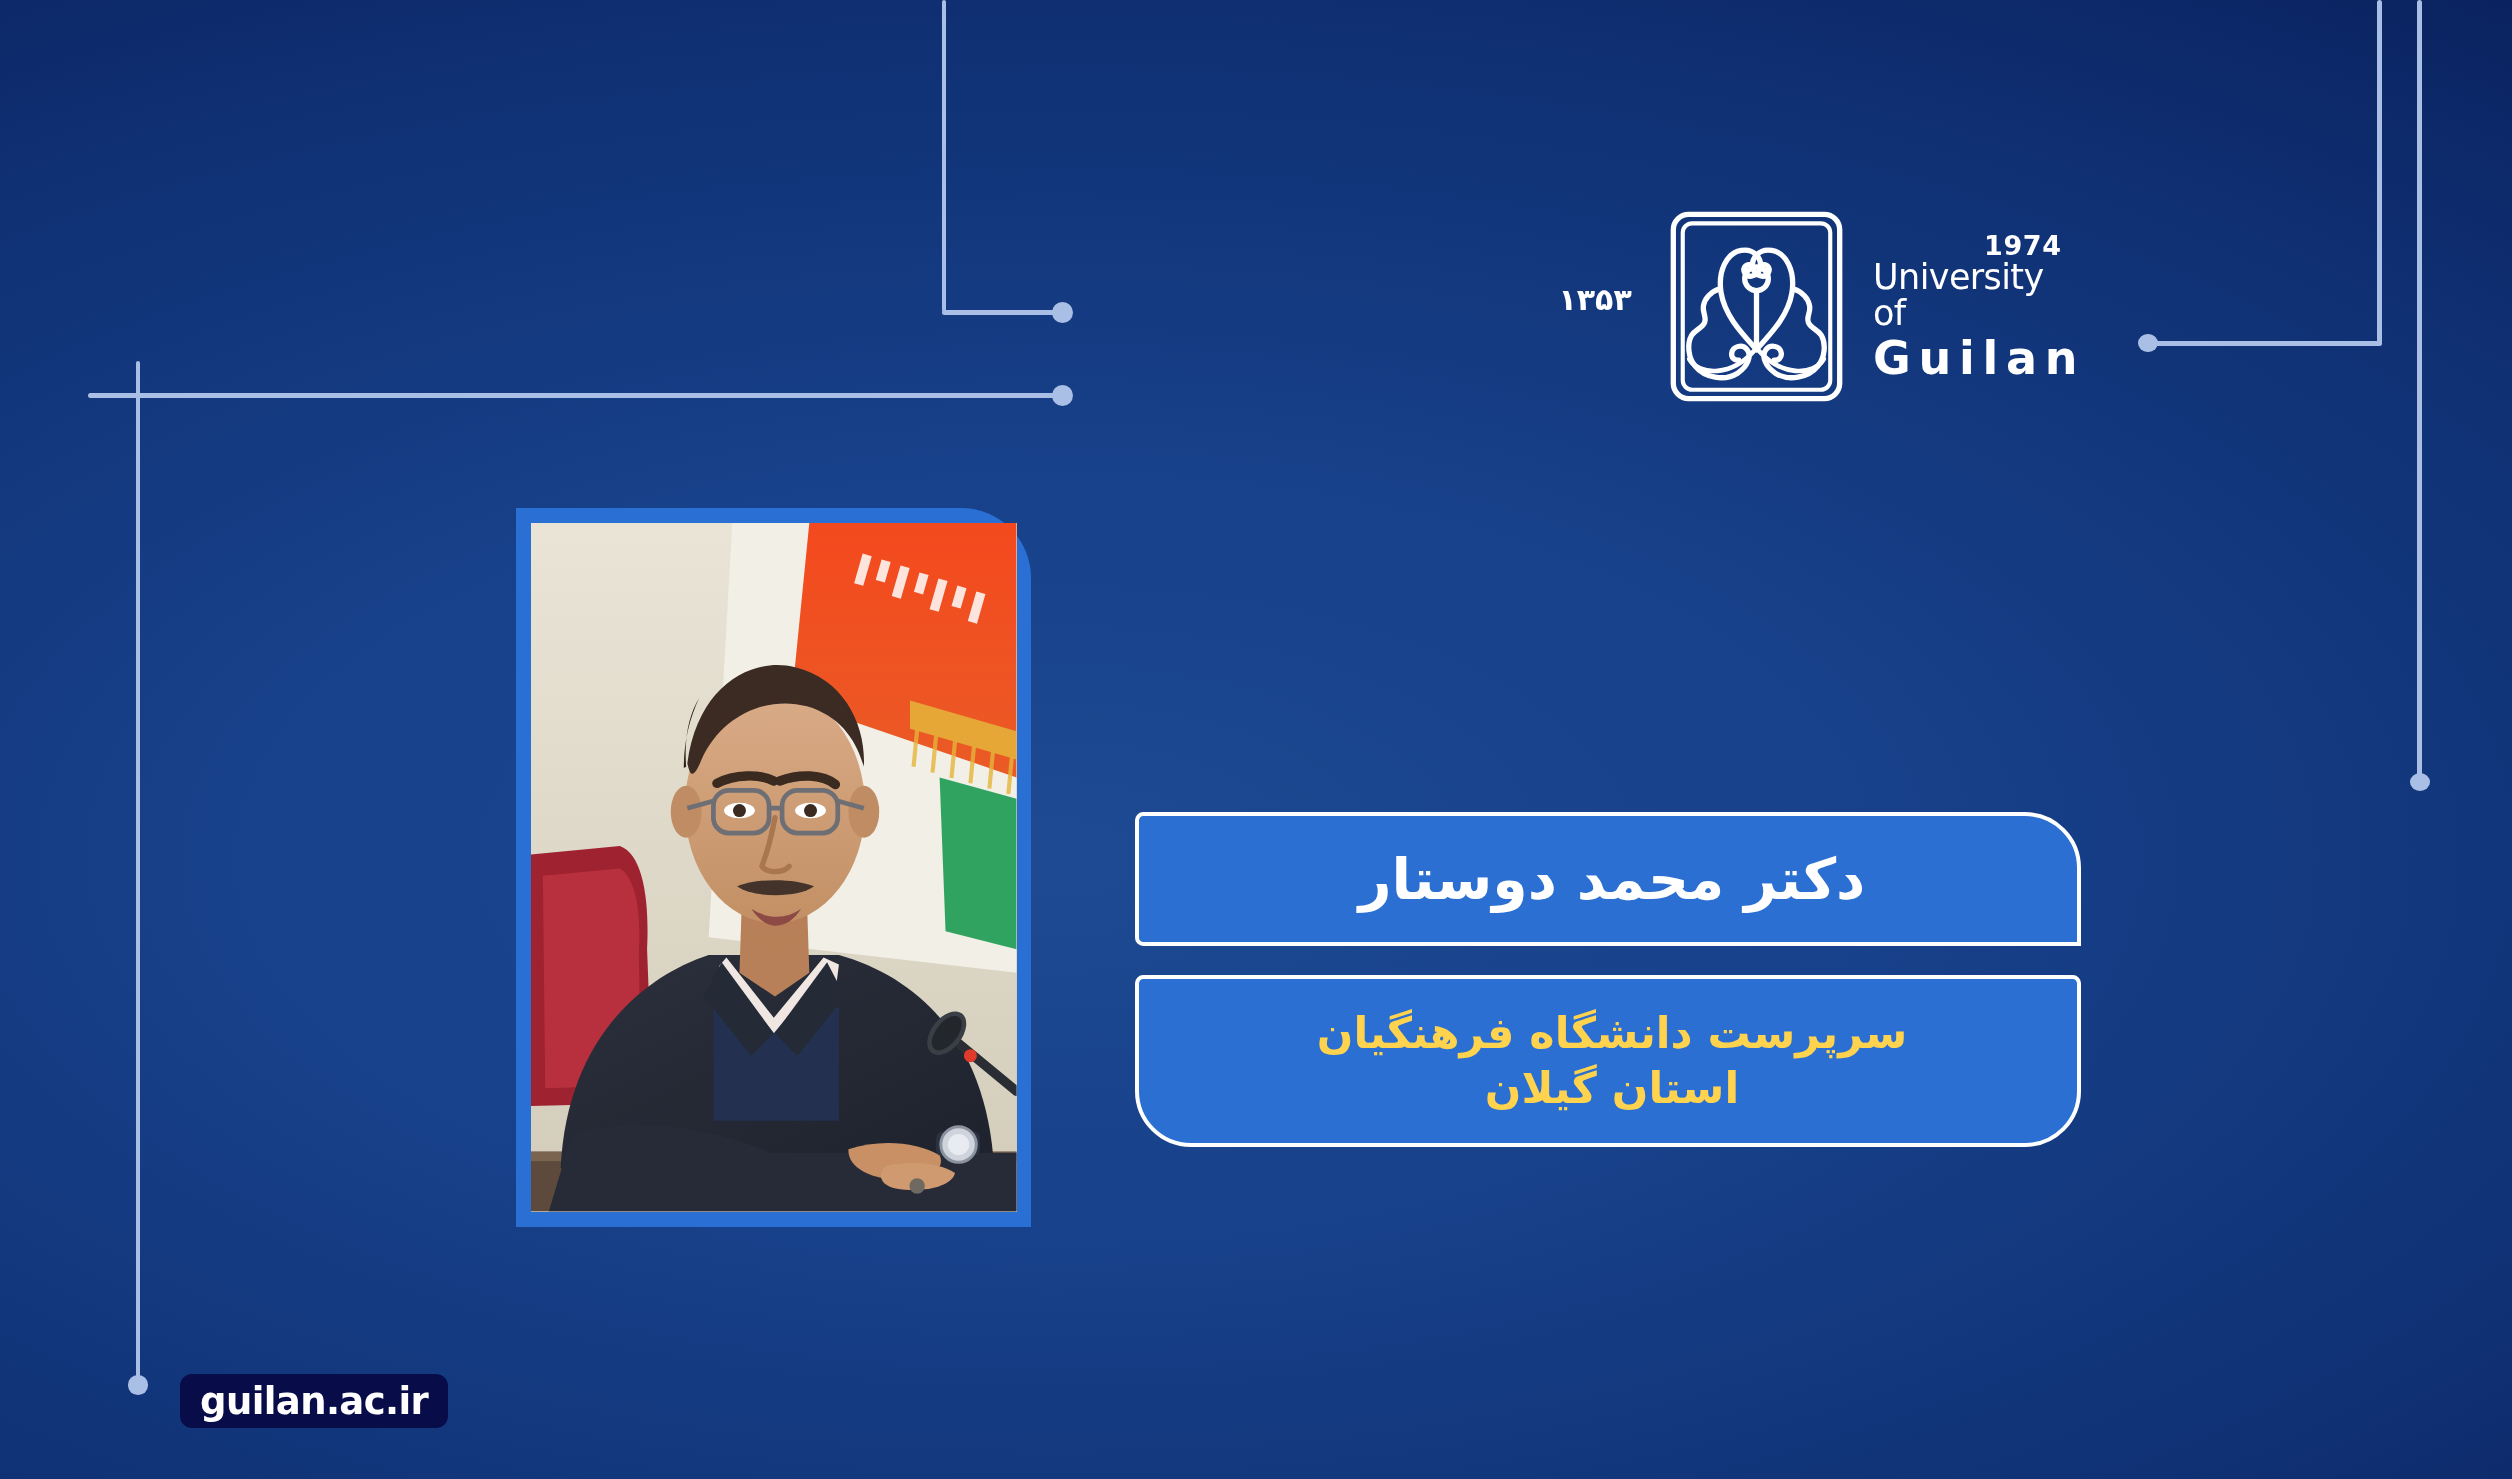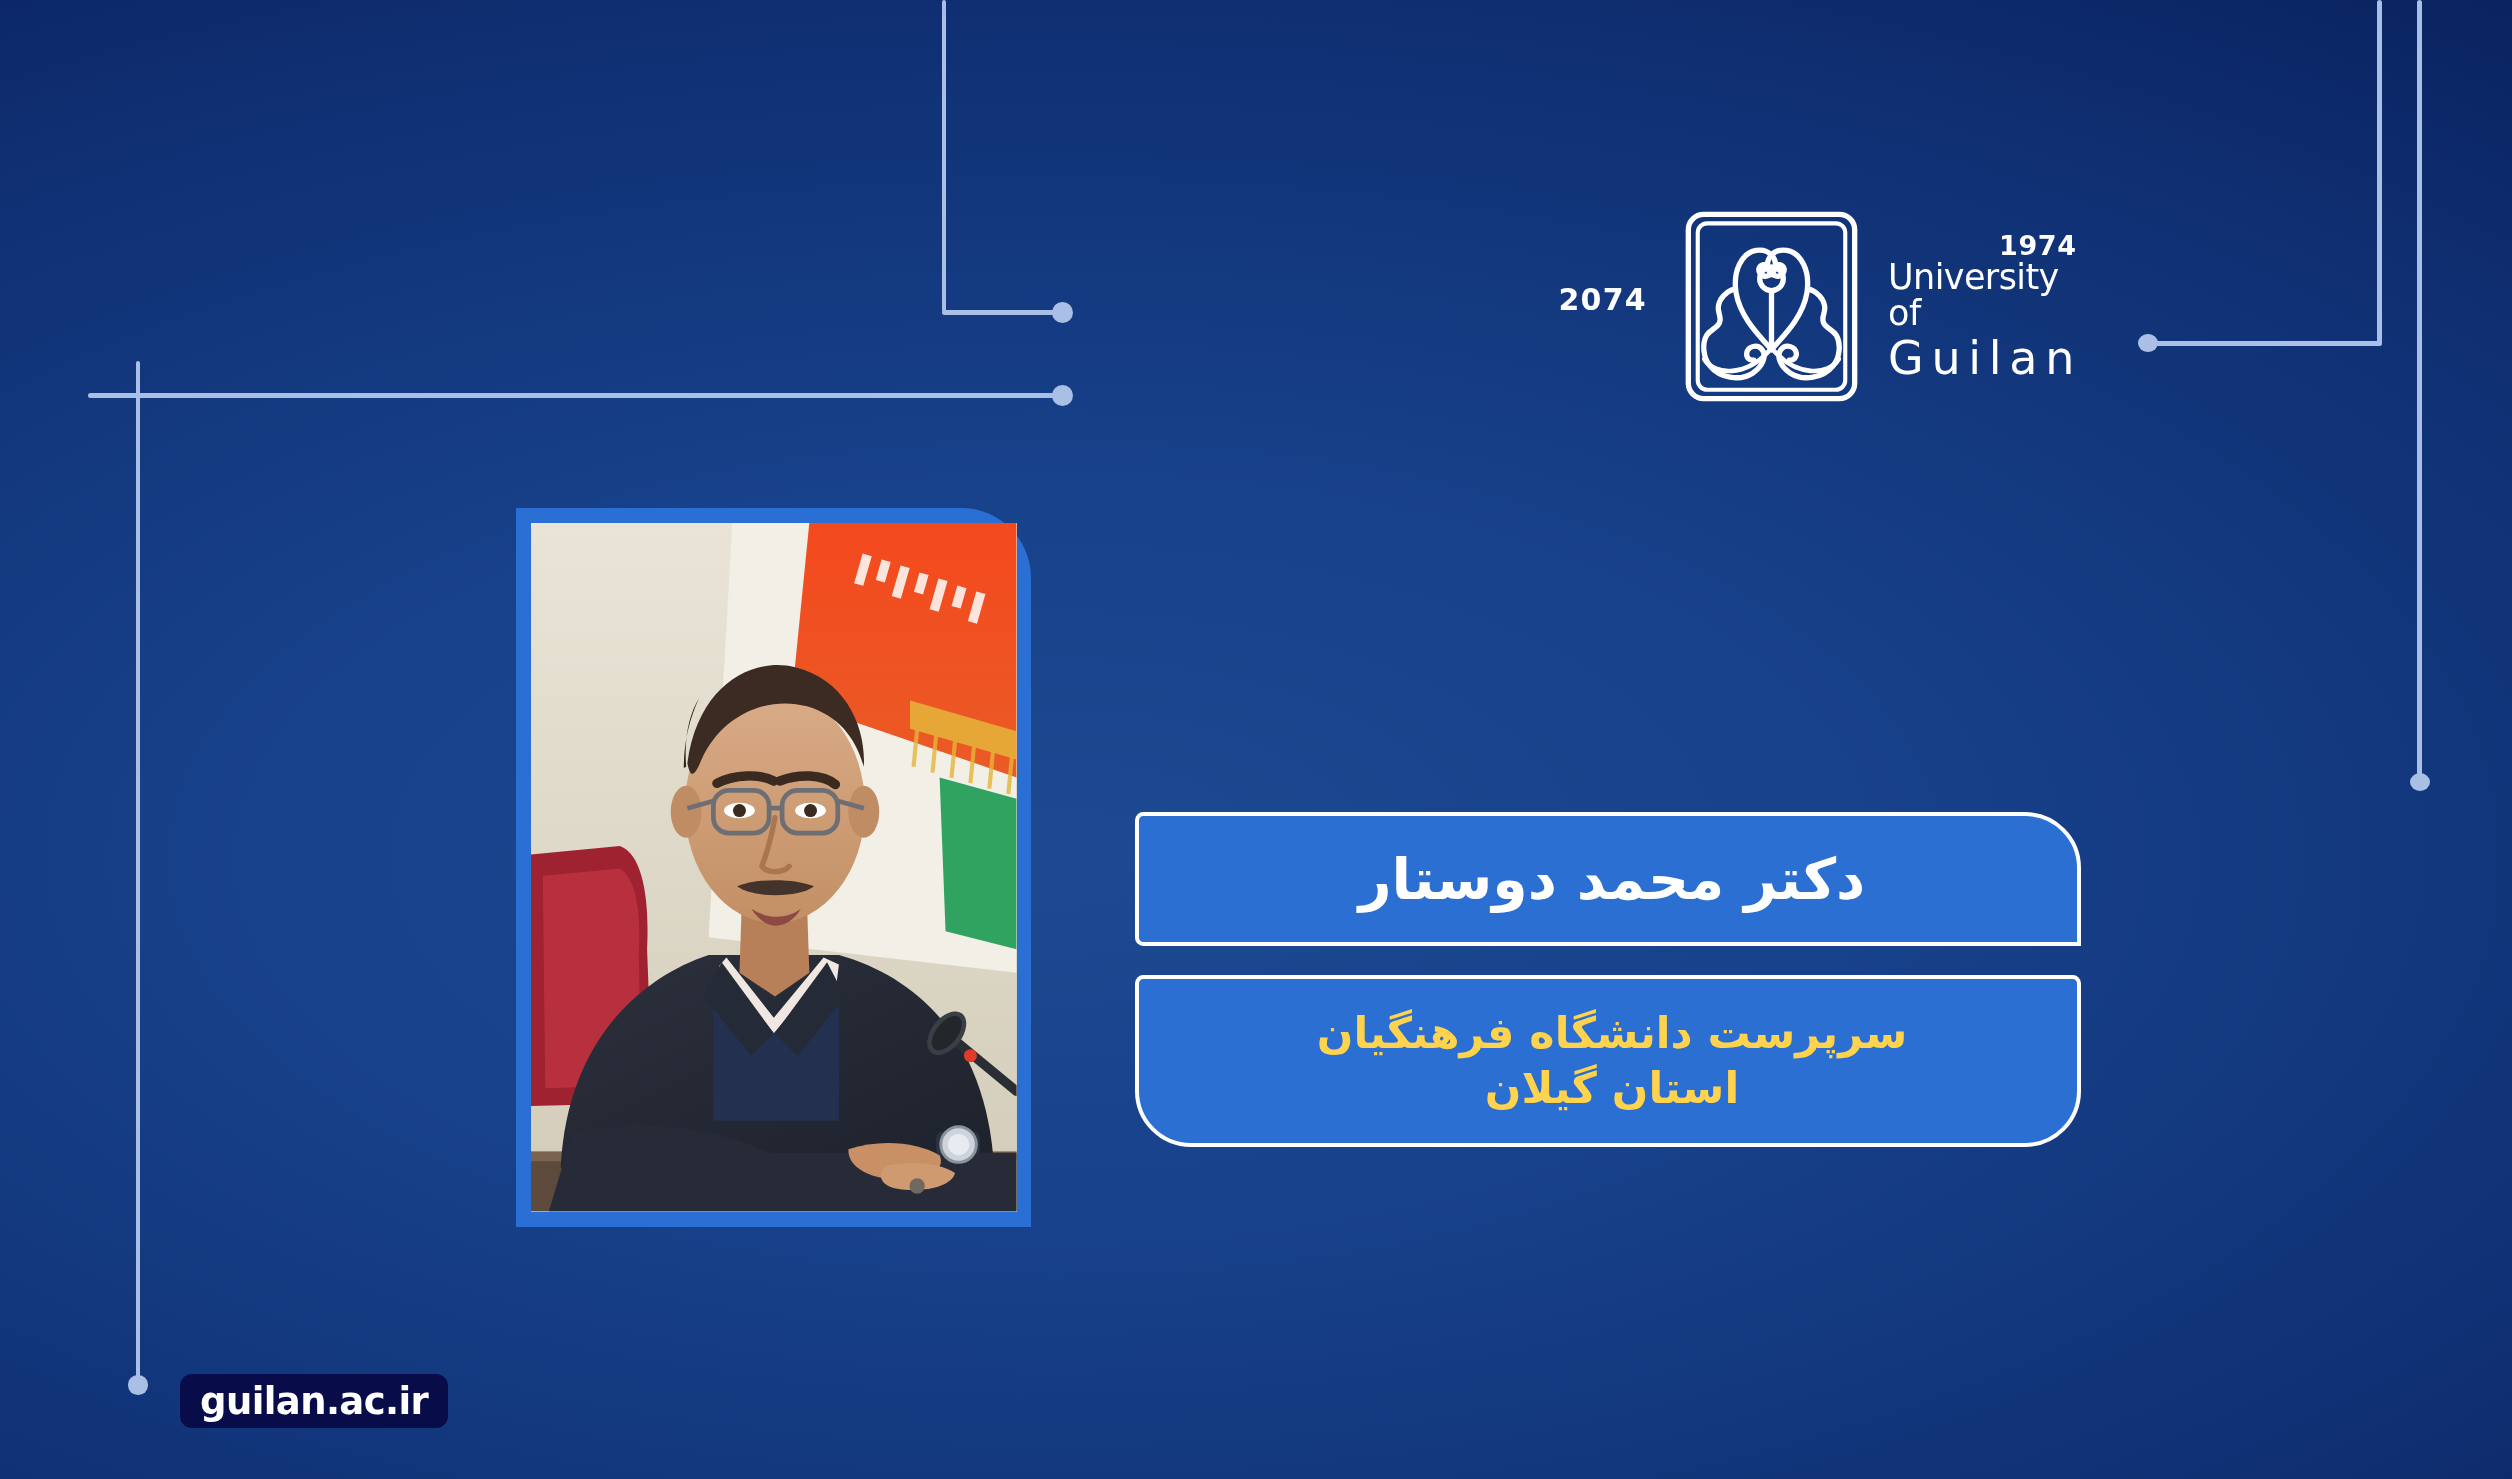--- a/index.html
+++ b/index.html
@@ -61,21 +61,21 @@
     line-height: 1;
   }
   #logo-univ-of {
     font-size: 35px;
     font-weight: 400;
     line-height: 1.02;
     letter-spacing: -0.6px;
   }
   #logo-guilan {
     font-size: 46px;
-    font-weight: 400;
+    font-weight: 700;
     letter-spacing: 7.7px;
     line-height: 1.1;
     margin-top: 1.2px;
   }
   #logo-emblem { flex: 0 0 auto; }
   #logo-fa {
     display: flex;
     flex-direction: row;
     align-items: center;
     direction: rtl;
@@ -233,21 +233,21 @@
                  C 154 66 140 84 144 100 C 148 114 164 118 170 108 C 174 101 169 93 161 94" stroke="#ffffff" stroke-width="9" fill="none" stroke-linecap="round"></path>
         <path d="M212 135 C 228 140 238 152 240 164 C 242 176 234 182 238 192
                  C 242 202 254 204 260 214 C 268 228 266 252 254 266
                  C 238 286 204 292 182 278 C 164 266 158 248 166 238
                  C 174 228 190 232 192 244 C 193 251 188 257 180 256" stroke="#ffffff" stroke-width="9" fill="none" stroke-linecap="round"></path>
         <path d="M154 240 C 170 258 192 272 216 274 C 238 276 256 268 264 254" stroke="#ffffff" stroke-width="8" fill="none" stroke-linecap="round"></path>
       </svg>
     </div>
 
     <div id="logo-fa">
-      <div id="logo-year-fa">2074</div>
+      <div id="logo-year-fa">۱۳۵۳</div>
       <div id="logo-fa-name">
         <svg width="390" height="172" viewBox="0 0 660 290" xmlns="http://www.w3.org/2000/svg">
           <text x="655" y="218" text-anchor="end" font-family="'DejaVu Sans','Liberation Sans',sans-serif" font-size="188" font-weight="400" fill="#ffffff" direction="rtl">دانشگاه گیلان</text>
         </svg>
       </div>
     </div>
   </div>
 
   <div id="portrait-frame">
     <div id="portrait-photo">

